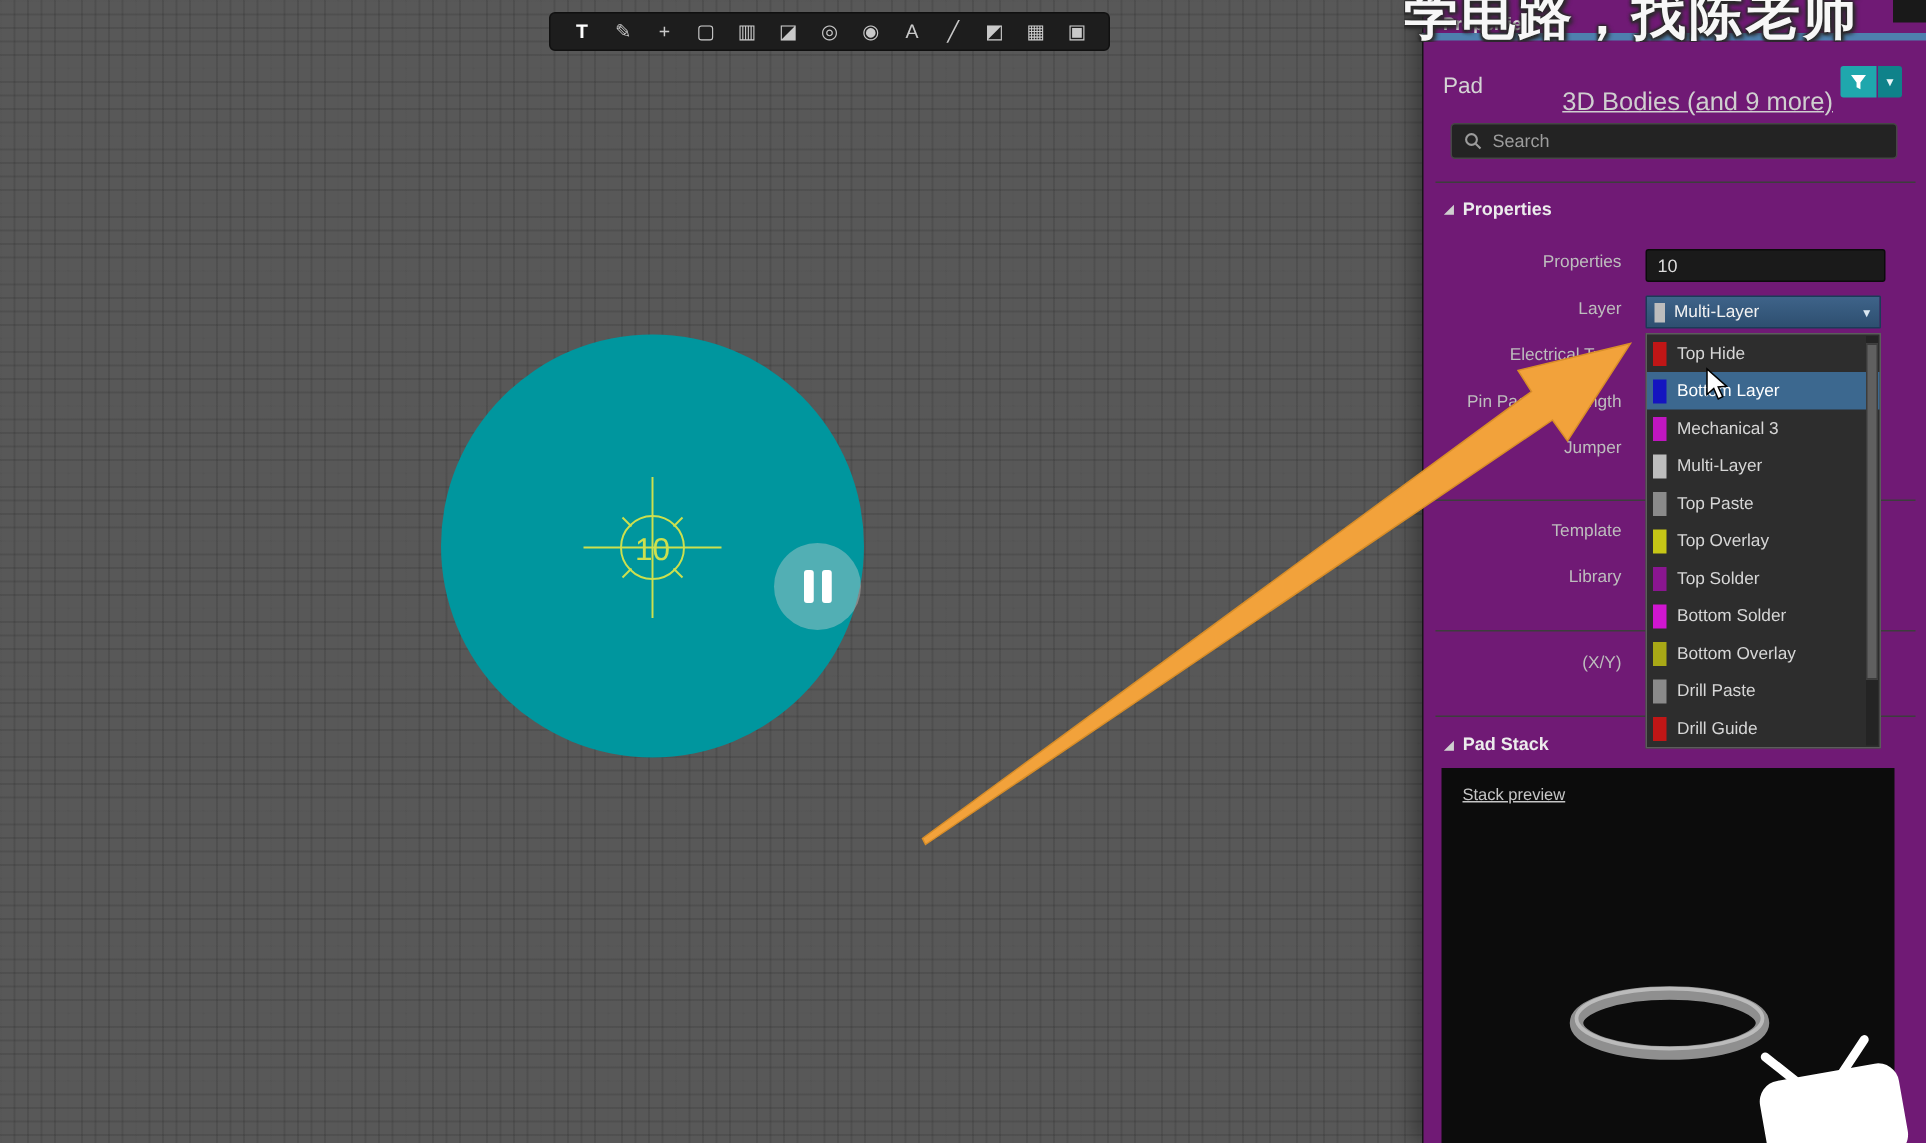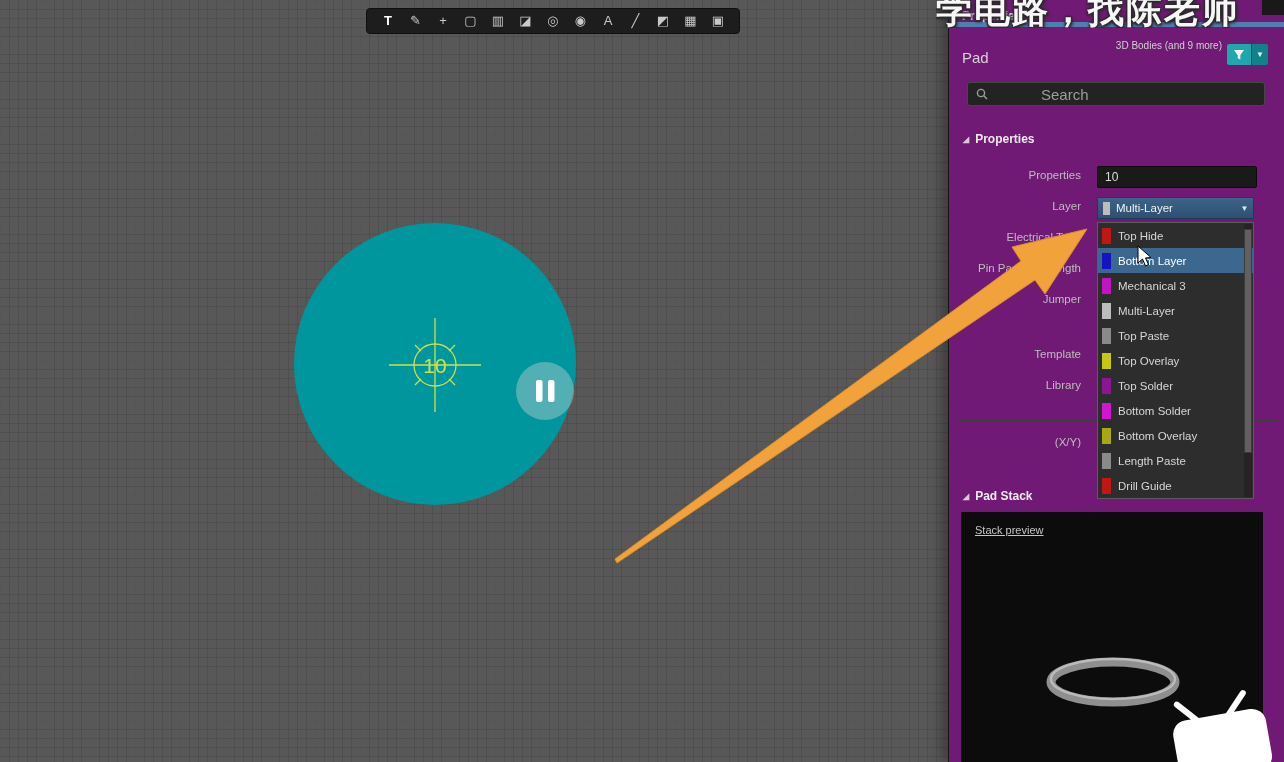--- a/index.html
+++ b/index.html
@@ -27,30 +27,30 @@
     cursor:default; line-height:24px; }
   .tb-icon:first-child { color:#ffffff; font-weight:bold; }
 
   
   .panel { position:absolute; left:948px; top:0; width:336px; height:762px;
     background:#701a75; border-left:1px solid #151515;
     box-shadow:-7px 0 12px rgba(0,0,0,.3); z-index:10; }
   .panel-title { position:absolute; left:13px; top:9px; font-size:12px;
     font-weight:bold; color:#e6e6e6; }
   .obj-type { position:absolute; left:13px; top:49px; font-size:15px; color:#d4d4d4; }
-  .scope-label { position:absolute; right:62px; top:40px; font-size:10px; color:#cfcfcf; }
+  .scope-label { position:absolute; right:62px; top:58px; font-size:17px; color:#cfcfcf;text-decoration:underline; }
   .filter-btn { position:absolute; left:278px; top:44px; width:24px; height:21px;
     border-radius:2px 0 0 2px; display:flex; align-items:center; justify-content:center; }
   .filter-dd { position:absolute; left:303px; top:44px; width:16px; height:21px;
     background:#0f828a; border-radius:0 2px 2px 0; color:#eaf6f7; font-size:8px;
     display:flex; align-items:center; justify-content:center; }
   .search-box { position:absolute; left:18px; top:82px; width:298px; height:24px;
     background:#232323; border:1px solid #464646; border-radius:3px;
     display:flex; align-items:center; gap:7px; padding:0 8px; }
-  .search-placeholder { color:#9c9c9c; font-size:15px;margin-left:46px; }
+  .search-placeholder { color:#9c9c9c; font-size:12px; }
   .divider { position:absolute; left:8px; width:320px; height:1px; background:#3d3d3d; }
   .sec-hdr { position:absolute; left:14px; display:flex; align-items:center; gap:6px;
     font-size:12px; font-weight:bold; color:#ececec; }
   .sec-tri { font-size:8px; color:#cfcfcf; }
   .field-label { position:absolute; left:0; width:132px; text-align:right;
     font-size:11.5px; color:#bdbdbd; }
   .designator-input { position:absolute; left:148px; top:166px; width:160px; height:22px;
     background:#1a1a1a; border:1px solid #0b0b0b; border-radius:2px; color:#dcdcdc;
     font-size:12px; padding:0 7px; font-family:"Liberation Sans", sans-serif; }
   .layer-control { position:absolute; left:148px; top:197px; width:157px; height:22px;
@@ -216,21 +216,21 @@
           <div class="layer-opt">
             <span class="opt-swatch" style="background: rgb(208, 22, 208);"></span>
             <span class="opt-label">Bottom Solder</span>
           </div>
           <div class="layer-opt">
             <span class="opt-swatch" style="background: rgb(168, 168, 22);"></span>
             <span class="opt-label">Bottom Overlay</span>
           </div>
           <div class="layer-opt">
             <span class="opt-swatch" style="background: rgb(138, 138, 138);"></span>
-            <span class="opt-label">Length Paste</span>
+            <span class="opt-label">Drill Paste</span>
           </div>
           <div class="layer-opt">
             <span class="opt-swatch" style="background: rgb(192, 22, 22);"></span>
             <span class="opt-label">Drill Guide</span>
           </div>
         </div>
       <div class="list-scroll">
         <div class="list-thumb"></div>
       </div>
     </div>

